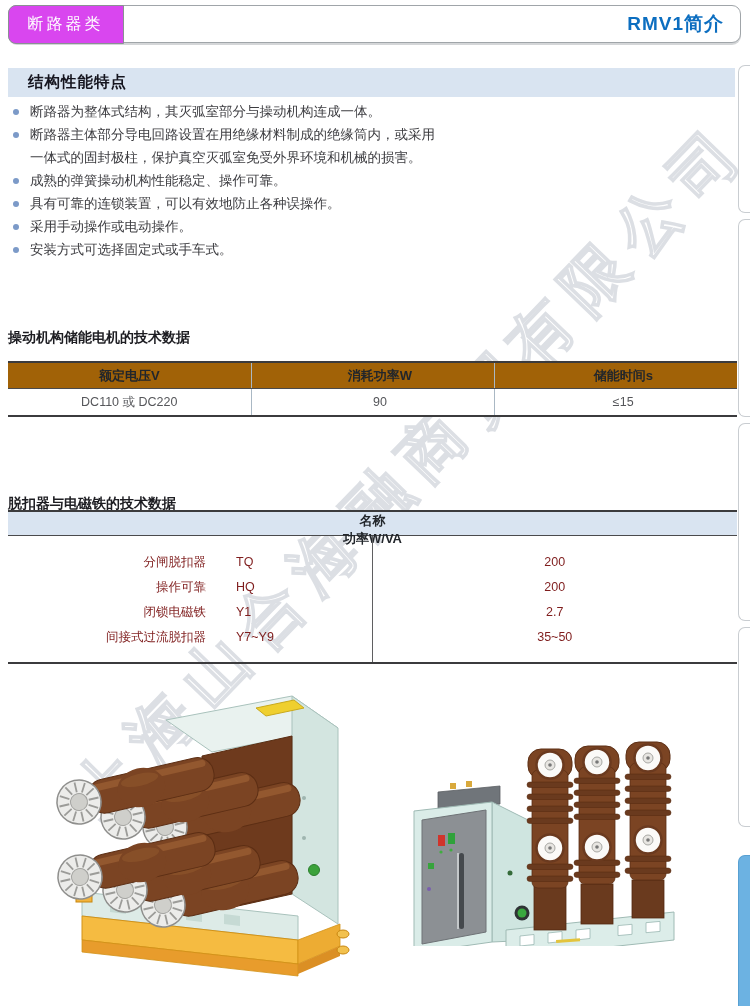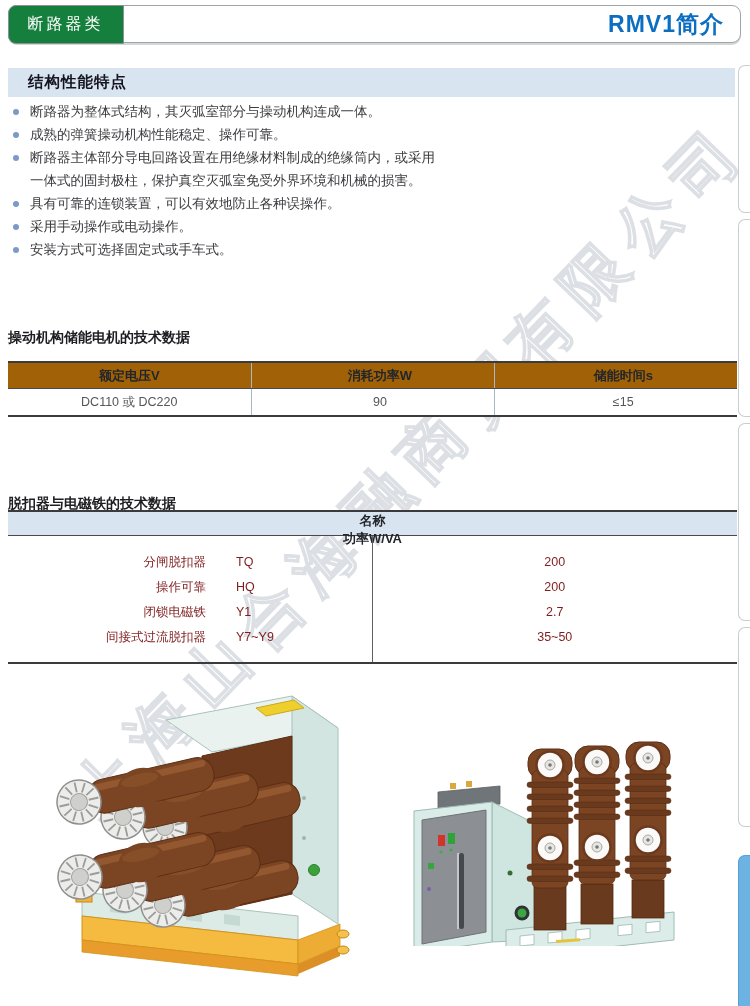--- a/index.html
+++ b/index.html
@@ -19,27 +19,27 @@
   }
 
   
   .header-bar {
     position:absolute; left:8px; top:5px; width:731px; height:36px; z-index:2;
     background:#fff; border:1.5px solid #a0a5a9; border-radius:9px;
     box-shadow:0 2px 0 rgba(160,165,169,.45);
   }
   .cat-tab {
     position:absolute; left:-1.5px; top:-1.5px; bottom:-1.5px; width:114px;
-    background:#15803d; border:1.5px solid #8a9094; border-radius:8px 0 0 8px;
+    background:#d946ef; border:1.5px solid #8a9094; border-radius:8px 0 0 8px;
     display:flex; align-items:center; justify-content:center;
     color:#ffffff; font-size:16px; letter-spacing:3px;
   }
   .page-title {
     position:absolute; right:16px; top:50%; transform:translateY(-50%);
-    color:#0c6ec0; font-weight:bold; font-size:23px; letter-spacing:1px;
+    color:#0c6ec0; font-weight:bold; font-size:19px; letter-spacing:1px;
   }
 
   
   .section-bar {
     position:absolute; left:8px; top:68px; width:727px; height:29px; z-index:2;
     background:#d9e4f1; display:flex; align-items:center;font-family:Liberation Mono, monospace;
   }
   .section-bar .txt { margin-left:20px; font-size:15.5px; font-weight:bold; color:#15151f; letter-spacing:1px; }
 
   
@@ -105,26 +105,26 @@
     <span class="txt">结构性能特点</span>
   </div>
 
   <ul class="bullets">
     <li>
       <span class="dot"></span>
       <span class="bl">断路器为整体式结构，其灭弧室部分与操动机构连成一体。</span>
     </li>
     <li>
       <span class="dot"></span>
-      <span class="bl">成熟的弹簧操动机构性能稳定、操作可靠。</span>
-    </li>
-    <li>
-      <span class="dot"></span>
       <span class="bl">断路器主体部分导电回路设置在用绝缘材料制成的绝缘筒内，或采用</span>
       <span class="bl">一体式的固封极柱，保护真空灭弧室免受外界环境和机械的损害。</span>
+    </li>
+    <li>
+      <span class="dot"></span>
+      <span class="bl">成熟的弹簧操动机构性能稳定、操作可靠。</span>
     </li>
     <li>
       <span class="dot"></span>
       <span class="bl">具有可靠的连锁装置，可以有效地防止各种误操作。</span>
     </li>
     <li>
       <span class="dot"></span>
       <span class="bl">采用手动操作或电动操作。</span>
     </li>
     <li>

